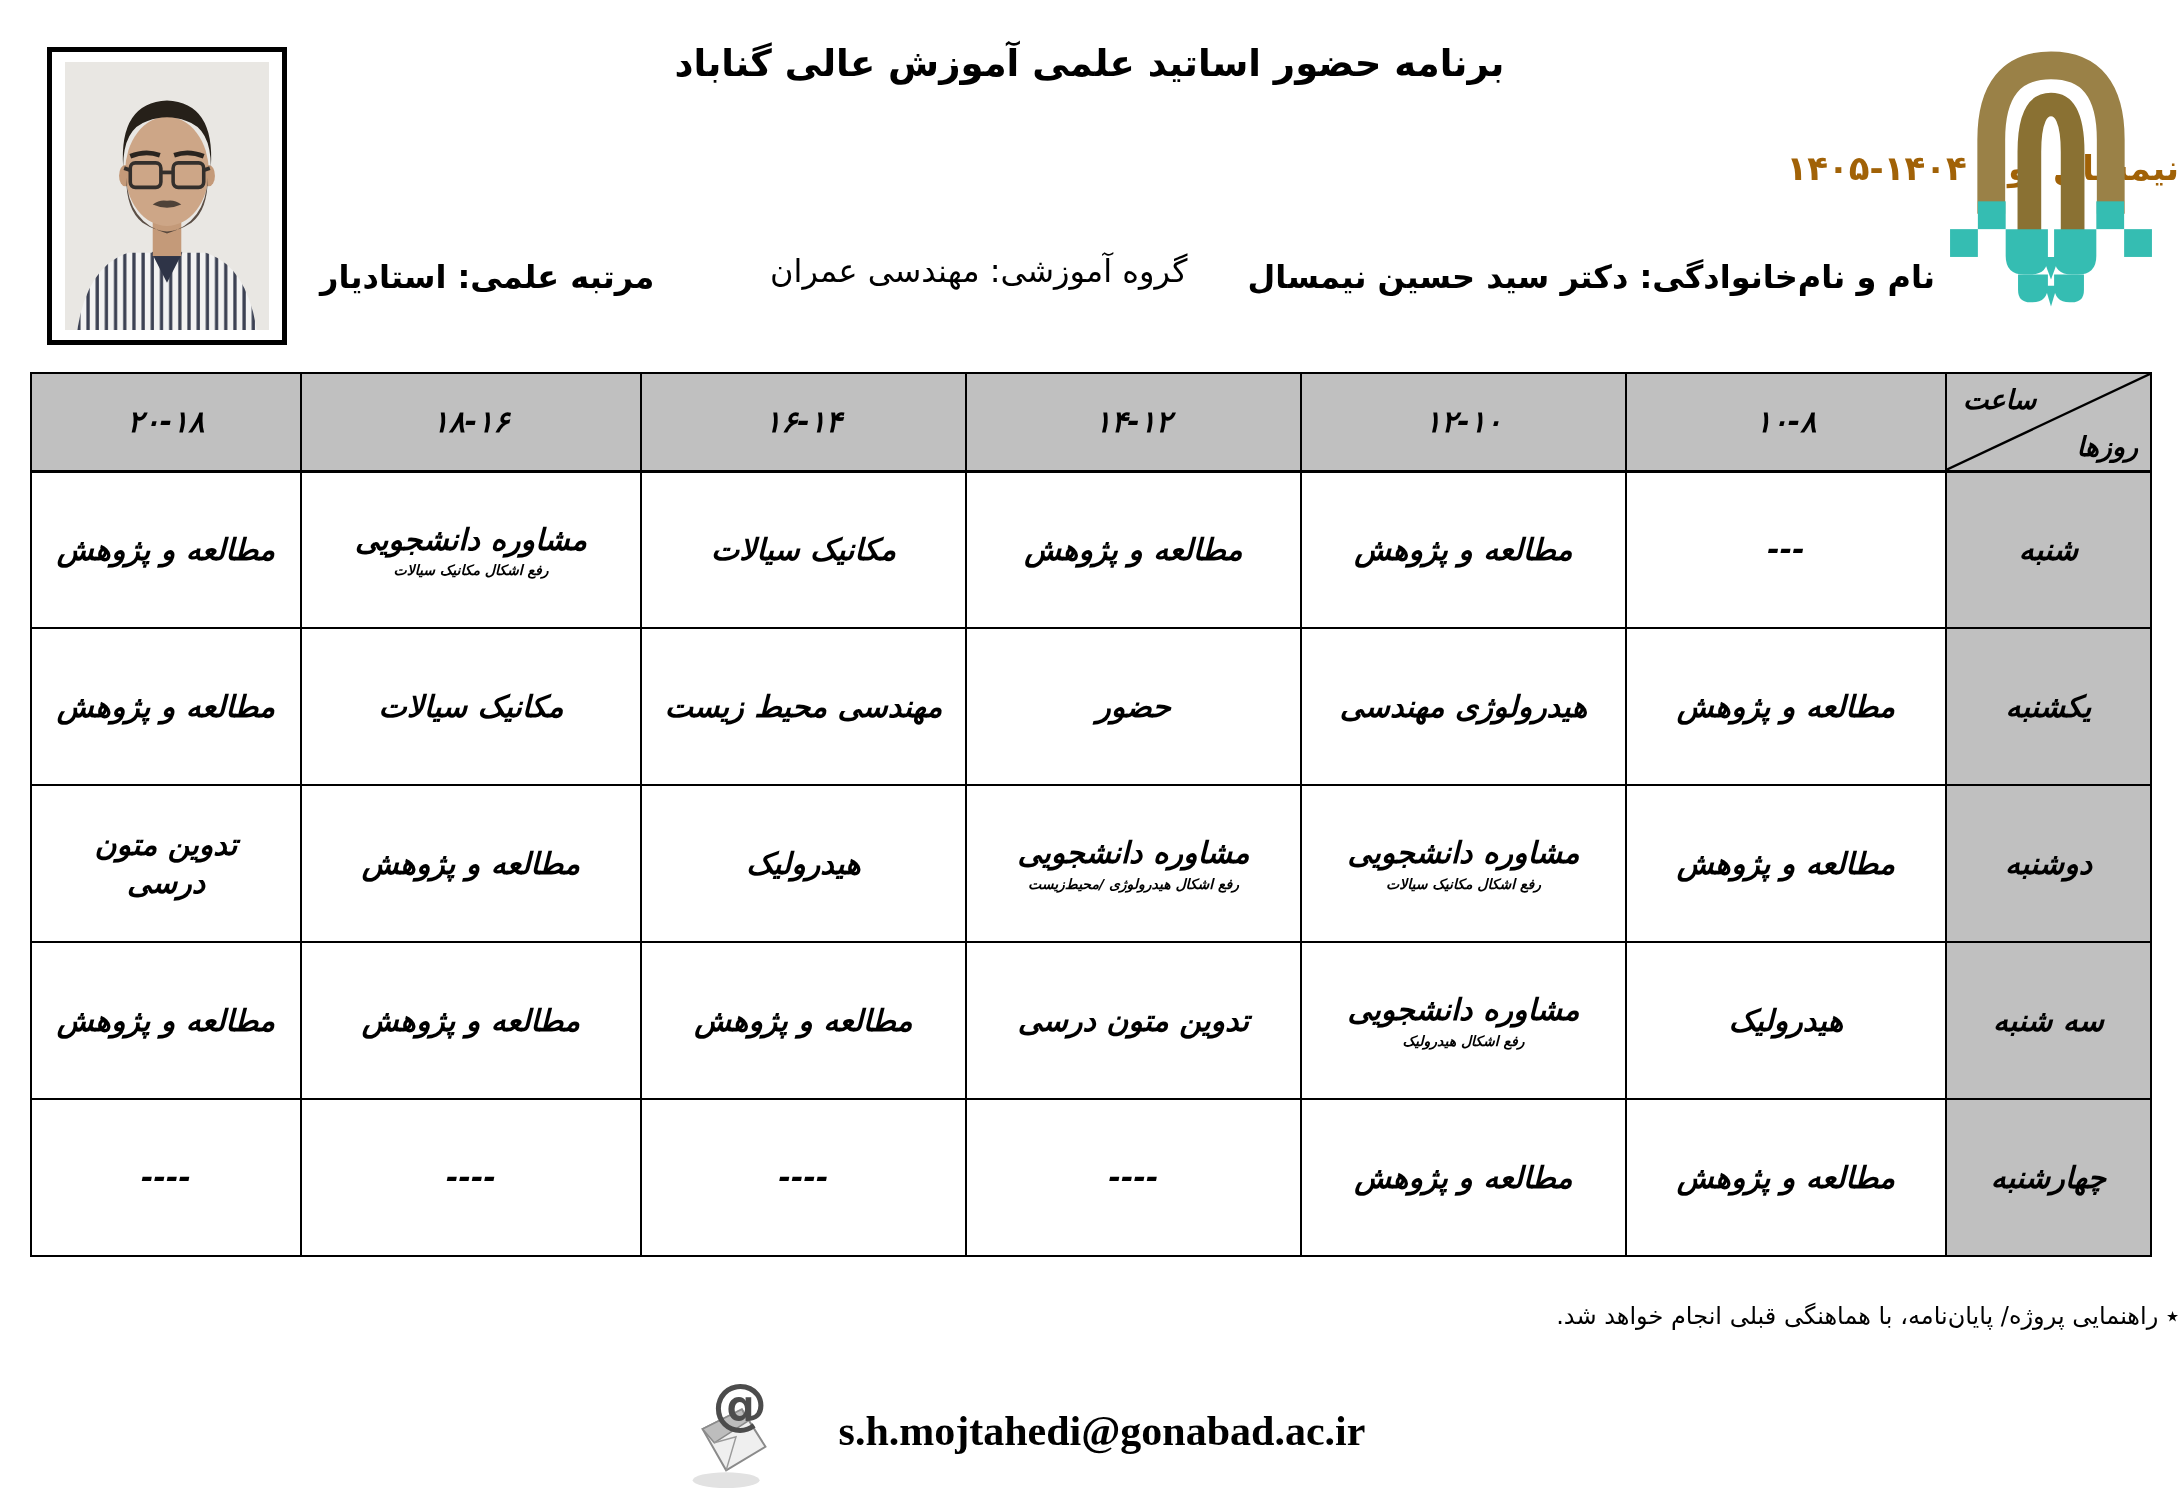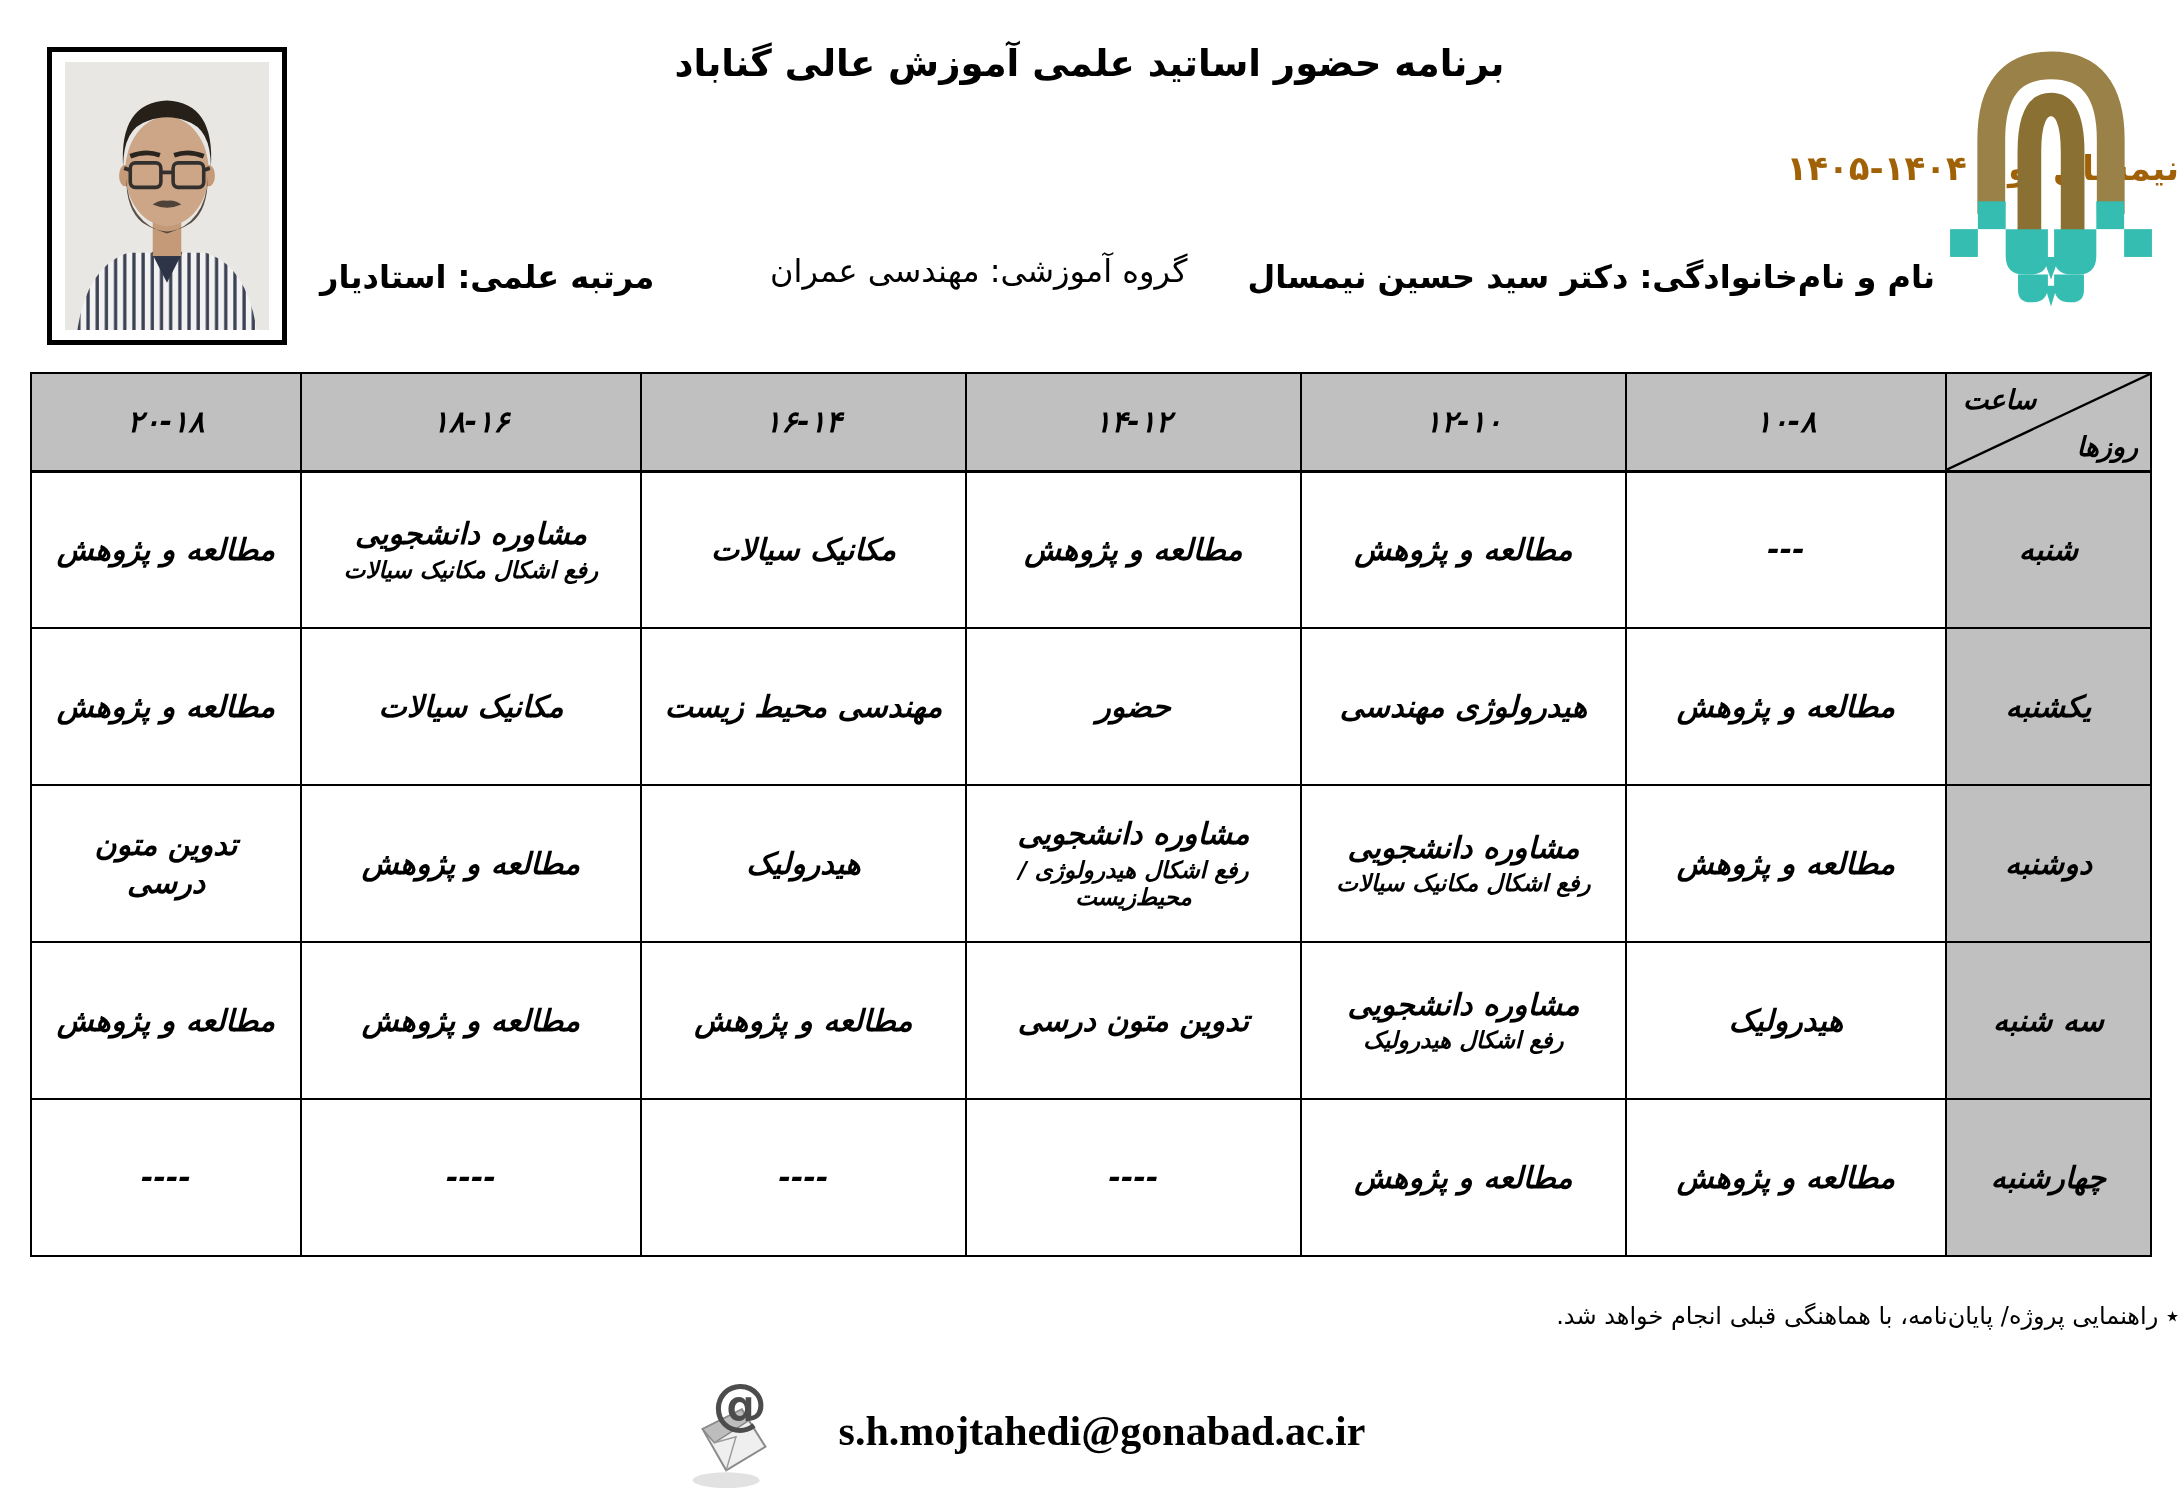--- a/index.html
+++ b/index.html
@@ -31,21 +31,21 @@
     font-weight:bold;font-size:30px;color:#000;padding:4px 8px;box-sizing:border-box;}
   tr.head td{background:#c0c0c0;height:98px;border-bottom:3px solid #000;}
   tr.body td{height:157px;background:#ffffff;}
   td.daycell{background:#c0c0c0 !important;font-size:30px;}
   td.corner{position:relative;padding:0;}
   .corner-svg{position:absolute;inset:0;width:100%;height:100%;}
   .corner-time{position:absolute;top:10px;left:16px;font-size:27px;font-weight:bold;}
   .corner-days{position:absolute;bottom:8px;right:12px;font-size:27px;font-weight:bold;}
   .time-label{direction:ltr;unicode-bidi:isolate;display:inline-block;}
   .cell-main{line-height:1.25;}
-  .cell-sub{font-size:23px;margin-top:4px;line-height:1.2;}
+  .cell-sub{font-size:14px;margin-top:4px;line-height:1.2;}
   .narrow .cell-main{max-width:175px;margin:0 auto;}
   
   .footer-note{position:absolute;top:1302px;left:0;width:100%;text-align:right;
     font-size:24px;font-weight:normal;}
   .email-row{position:absolute;top:1372px;left:0;width:100%;box-sizing:border-box;
     padding-right:130px;display:flex;direction:ltr;justify-content:center;
     align-items:center;gap:55px;}
   .email-text{font-family:"Liberation Serif","DejaVu Serif",serif;
     font-size:42px;font-weight:bold;direction:ltr;}
   .email-icon svg{width:100px;height:118px;display:block;}

